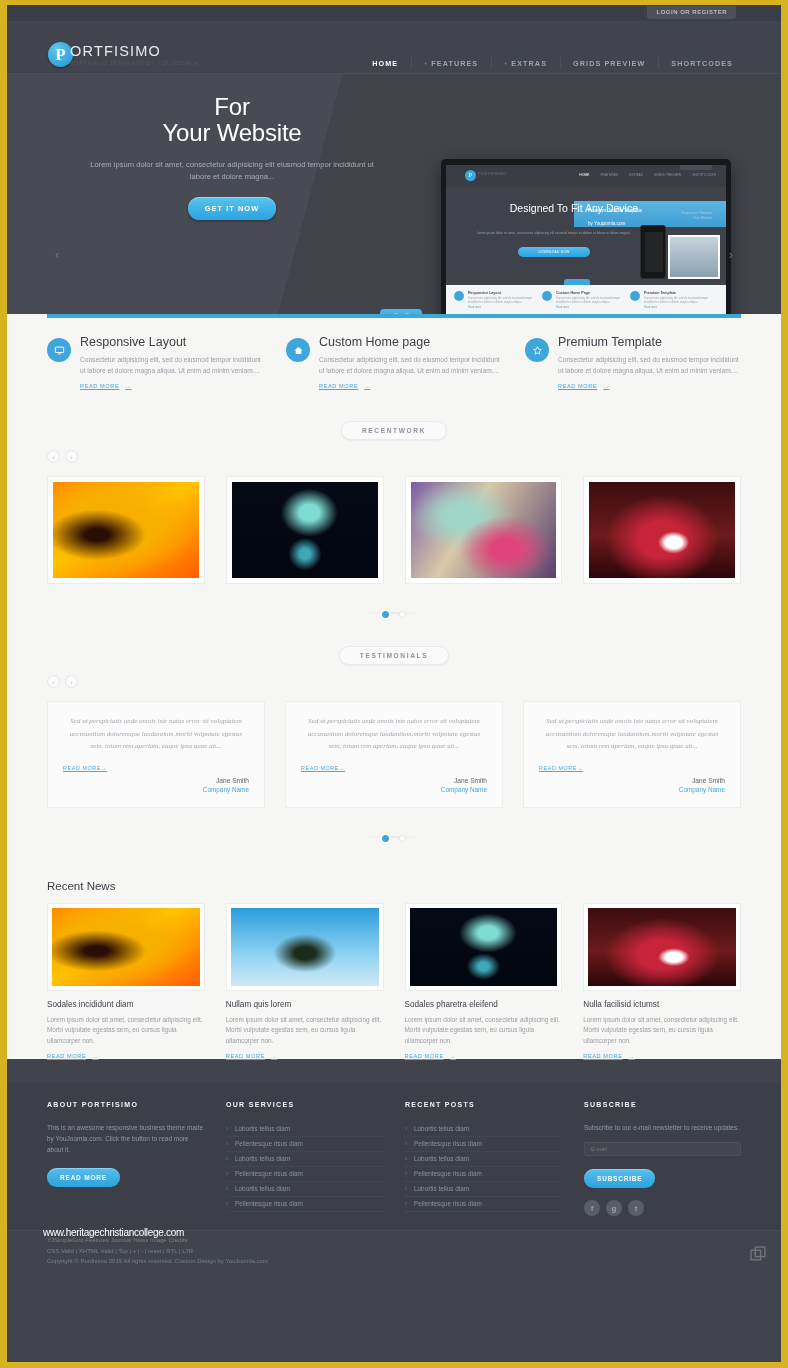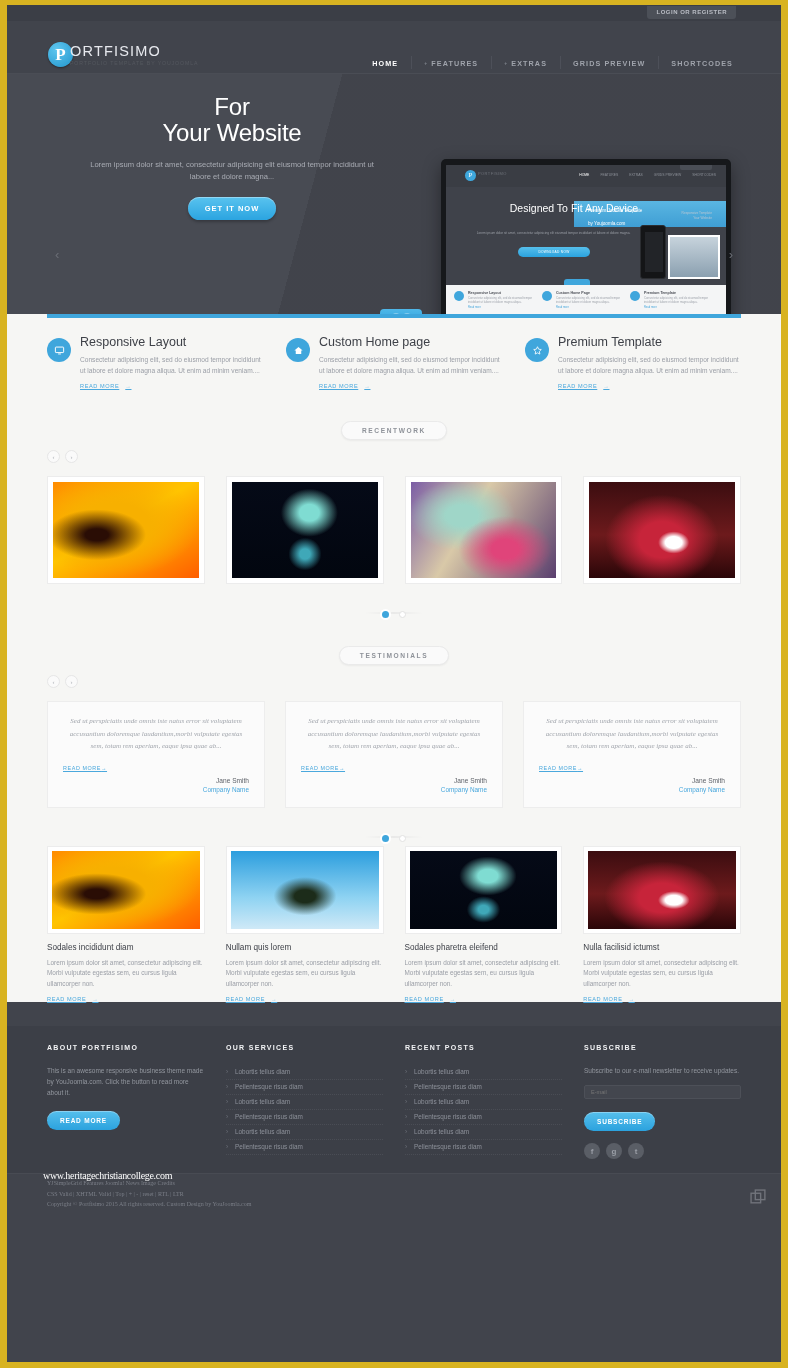--- a/index.html
+++ b/index.html
@@ -197,21 +197,21 @@
   .flist { list-style:none; }
   .flist li { color:#8d919a; font-size:6.4px; padding:3px 0 4px 9px; border-bottom:1px dotted #4a4d55; position:relative;}
   .flist li::before{content:"›"; position:absolute; left:0; color:#6c7079;}
   .finput { width:100%; height:14px; background:#43464e; border:1px solid #4d5058; border-radius:2px;
             color:#777b83; font-size:5.6px; padding:0 6px; margin-top:9px; }
   .social { display:flex; gap:6px; margin-top:12px;}
   .sbtn { width:16px;height:16px;border-radius:50%;background:#5a5e66;color:#9a9ea6;
           font-size:8px; display:flex;align-items:center;justify-content:center; font-weight:bold;}
 
   
-  .bottom { background:#41444c; padding:4px 56px 8px 40px; border-top:1px solid #484b53; position:relative;font-family:Liberation Serif, serif;}
+  .bottom { background:#41444c; padding:4px 56px 8px 40px; border-top:1px solid #484b53; position:relative;}
   .blinks { color:#7b7f88; font-size:6px; line-height:10.5px; }
   .watermark { position:absolute; left:36px; top:-4px; color:#ffffff; font-size:10px; letter-spacing:-.3px;}
   .resize { position:absolute; right:14px; bottom:12px; width:17px; height:17px; opacity:.35;}
 </style>
 </head>
 <body>
 
 <div class="page">
 
   <div class="topbar">
@@ -420,20 +420,21 @@
             <div class="tst-name">Jane Smith</div>
             <div class="tst-comp">Company Name</div>
           </div>
         </div>
       </div>
       <div class="dots">
         <span class="dot on"></span>
         <span class="dot off"></span>
       </div>
 
+      <div class="news-h">Recent News</div>
       <div class="news-row">
         <div class="news">
           <div class="news-img">
               <div class="ni p1"></div>
             </div>
           <div class="news-t">Sodales incididunt diam</div>
           <div class="news-p">Lorem ipsum dolor sit amet, consectetur adipiscing elit. Morbi vulputate egestas sem, eu cursus ligula ullamcorper non.</div>
           <a class="readmore" href="#"><span>READ MORE</span><span class="ar">→</span></a>
         </div>
         <div class="news">

